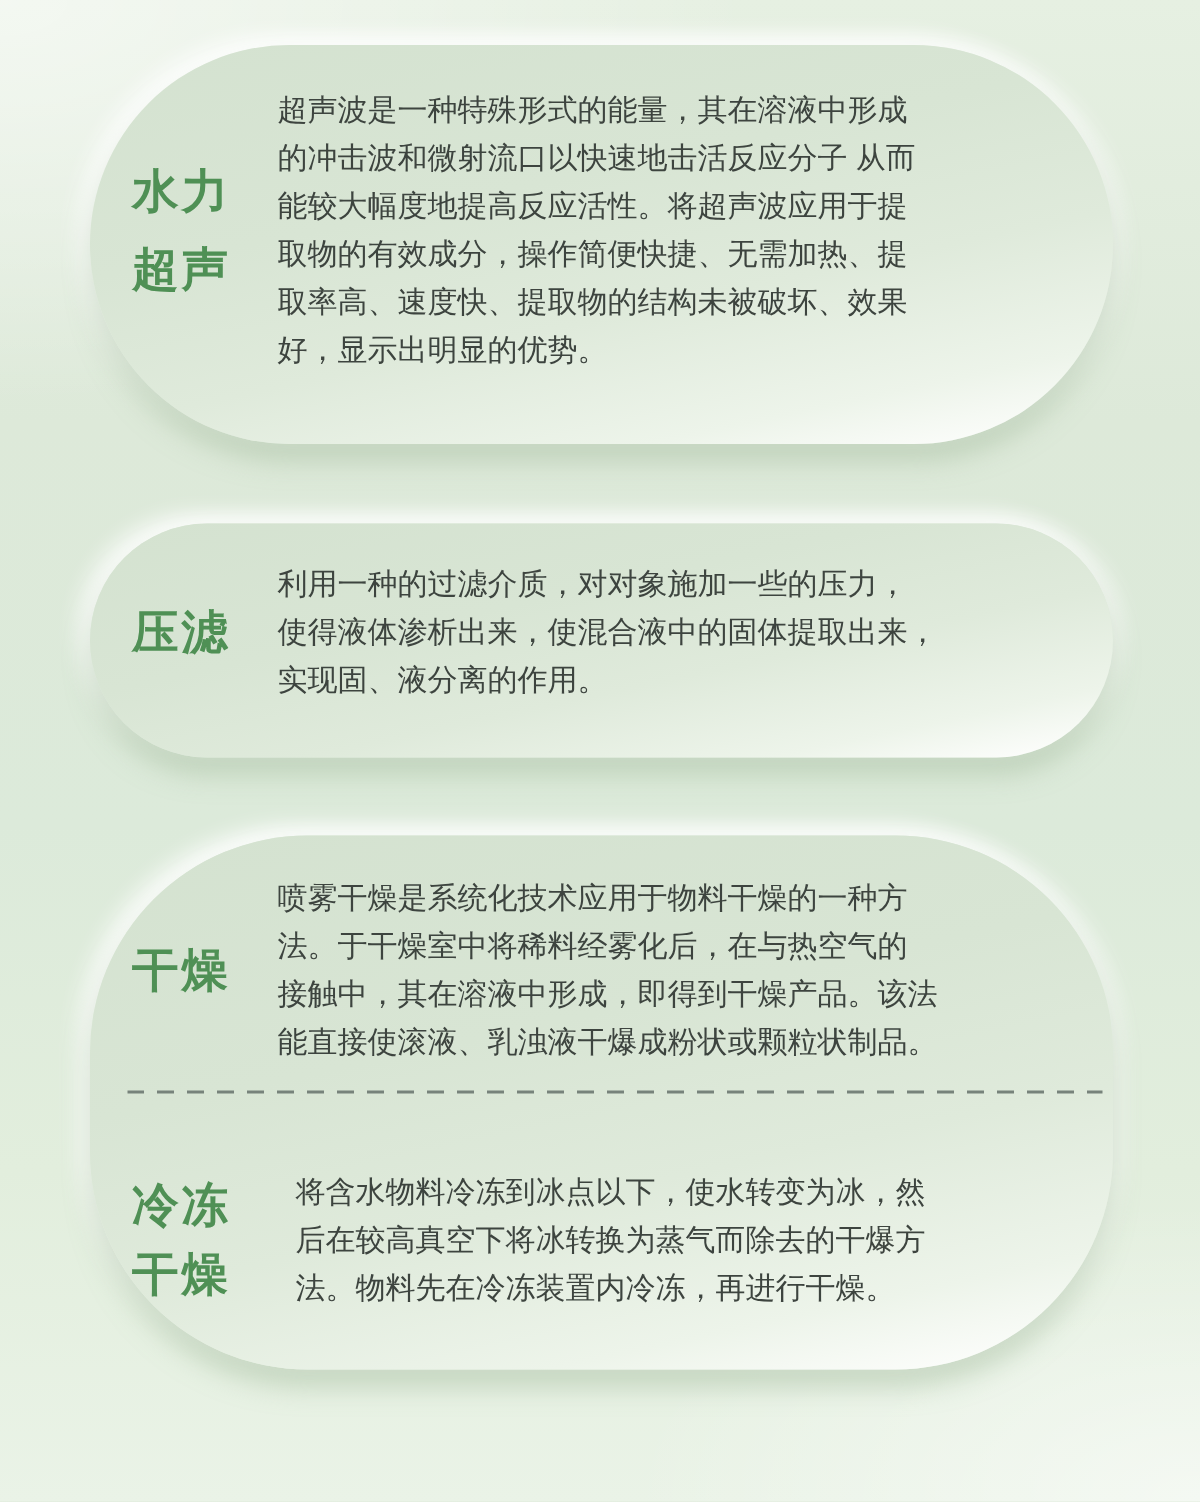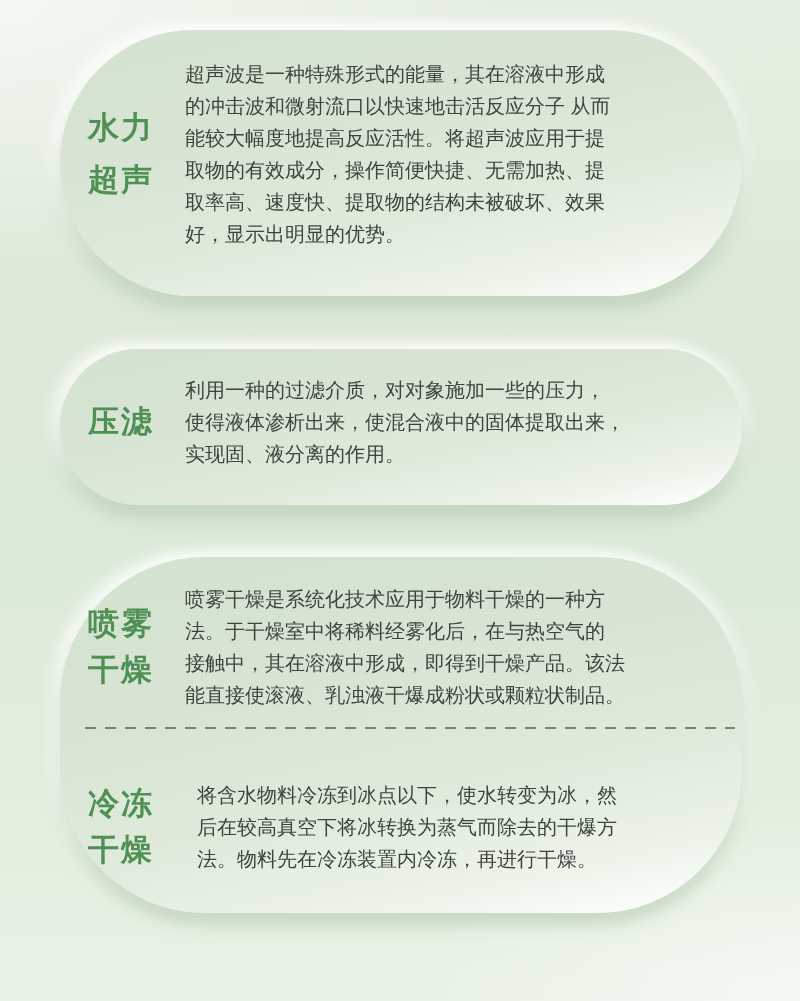--- a/index.html
+++ b/index.html
@@ -94,21 +94,20 @@
       </h2>
       <p class="sec-body" style="margin:0;">利用一种的过滤介质，对对象施加一些的压力，
 使得液体渗析出来，使混合液中的固体提取出来，
 实现固、液分离的作用。</p>
     </div>
   </section>
 
   <section class="card card3">
     <div class="sub-row">
       <h2 class="sec-title" style="margin:0;">
-        <span class="title-line">喷雾</span>
         <span class="title-line">干燥</span>
       </h2>
       <p class="sec-body" style="margin:0;">喷雾干燥是系统化技术应用于物料干燥的一种方
 法。于干燥室中将稀料经雾化后，在与热空气的
 接触中，其在溶液中形成，即得到干燥产品。该法
 能直接使滚液、乳浊液干爆成粉状或颗粒状制品。</p>
     </div>
 
     <div class="dashed-divider"></div>
 

